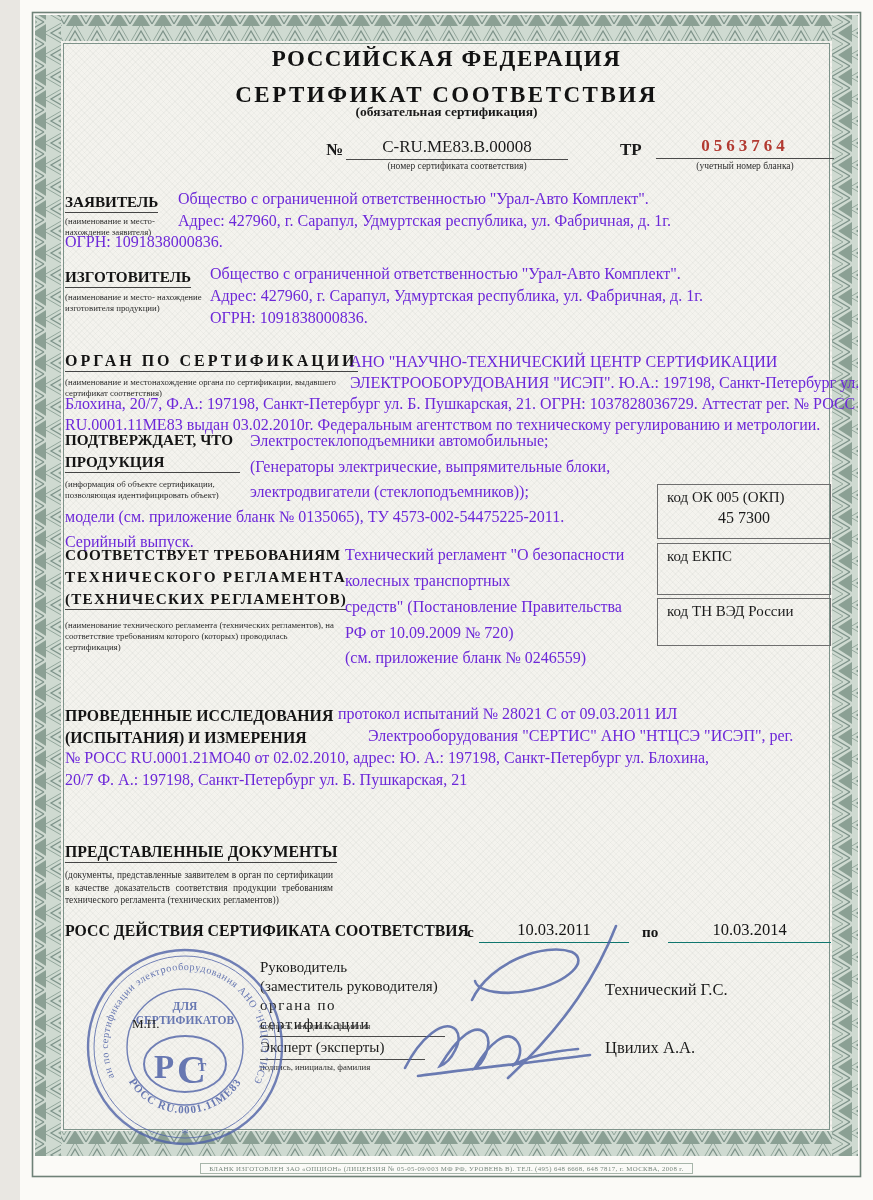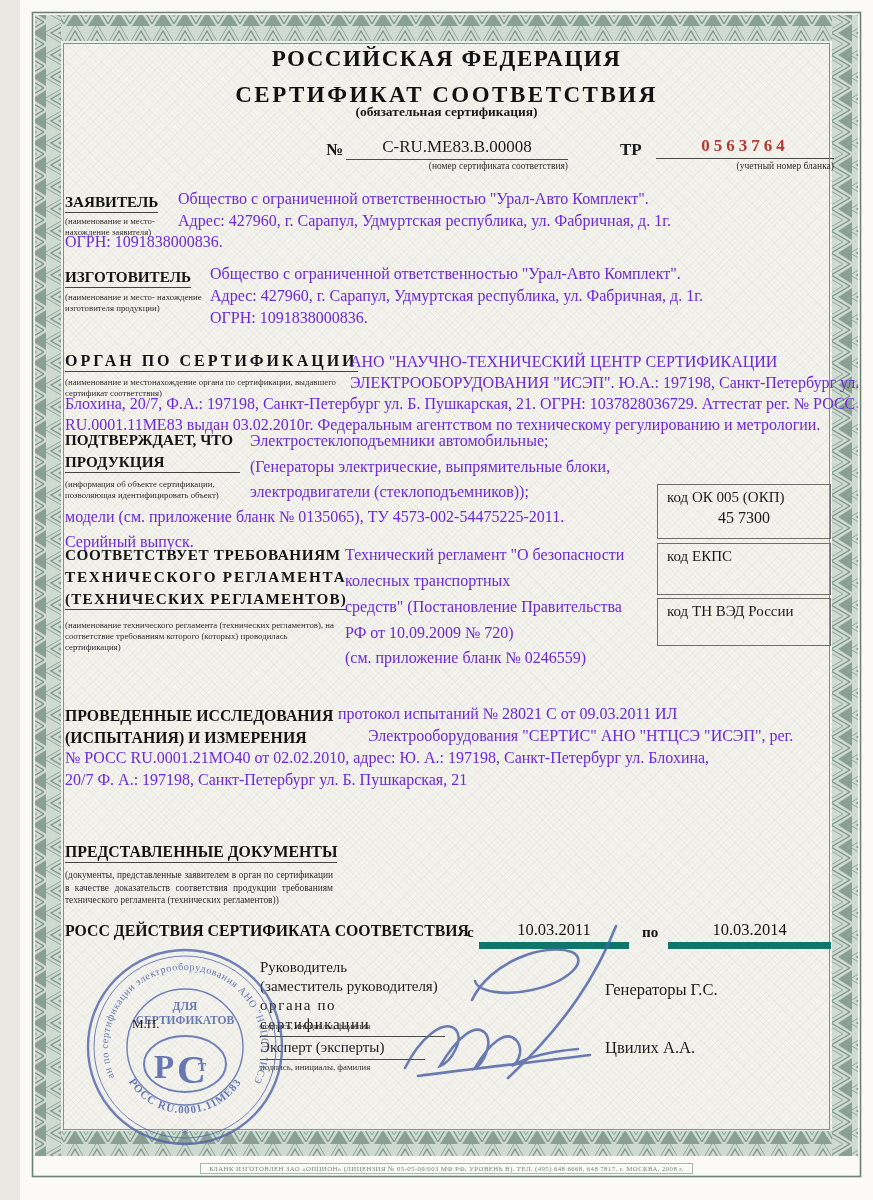--- a/index.html
+++ b/index.html
@@ -12,31 +12,31 @@
       #f4f3ee;}
   .frame{position:absolute;left:0;top:0;z-index:1;}
   .abs{position:absolute;z-index:2;}
   .c{text-align:center;}
   .nw{white-space:nowrap;}
   .h-country{font-size:23px;font-weight:bold;letter-spacing:1.5px;color:#121212;}
   .h-title{font-size:23px;font-weight:bold;letter-spacing:2.5px;color:#121212;}
   .h-sub{font-size:13.5px;font-weight:bold;color:#1a1a1a;}
   .num-prefix{font-size:17px;font-weight:bold;color:#1a1a1a;}
   .num-line{border-bottom:1px solid #4a4a4a;font-size:17px;color:#1b1b1b;padding-bottom:2px;}
-  .cap{font-size:9.5px;color:#2f2f2f;text-align:right;}
+  .cap{font-size:9.5px;color:#2f2f2f;}
   .blank-num{color:#b23a31;font-weight:bold;letter-spacing:4px;}
   .lbl{font-size:15.2px;font-weight:bold;color:#141414;}
   .lbl-u{border-bottom:1px solid #444;padding-bottom:1px;}
   .lbl-wide{font-size:16px;letter-spacing:3px;}
   .sub{font-size:8.8px;color:#2c2c2c;line-height:11px;}
   .bt{font-size:16px;color:#6d28d9;}
   .codebox{border:1px solid #6e6e6e;background:transparent;}
   .codebox .cb-lbl{font-size:15px;color:#1c1c1c;padding:4px 0 0 9px;}
   .codebox .cb-val{font-size:16px;color:#1c1c1c;text-align:center;margin-top:3px;}
-  .date-line{border-bottom:7px solid #0f766e;font-size:16.5px;color:#151515;text-align:center;padding-bottom:2px;}
+  .date-line{border-bottom:1px solid #0f766e;font-size:16.5px;color:#151515;text-align:center;padding-bottom:2px;}
   .sig-role{font-size:15px;color:#1c1c1c;line-height:19px;}
   .sig-name{font-size:16.5px;color:#1c1c1c;}
   .u-line{border-bottom:1px solid #4a4a4a;}
   .mp{font-size:13px;color:#222;}
   .footer-strip{position:absolute;left:44px;top:1157px;width:765px;text-align:center;z-index:2;}
   .footer-text{display:inline-block;font-size:6.8px;letter-spacing:0.4px;color:#76867c;
     border:1px solid #a7b5aa;padding:1px 8px;background:rgba(250,250,247,0.6);}
   .overlay{position:absolute;left:0;top:0;z-index:3;pointer-events:none;}
 </style>
 </head>
@@ -145,21 +145,21 @@
   <div class="abs date-line" style="left:459px;top:920px;width:150px;">10.03.2011</div>
   <div class="abs lbl" style="left:622px;top:923px;">по</div>
   <div class="abs date-line" style="left:648px;top:920px;width:163px;">10.03.2014</div>
 
   <div class="abs sig-role" style="left:240px;top:958px;width:185px;">
     <div>Руководитель</div>
     <div>(заместитель руководителя)</div>
     <div class="u-line" style="letter-spacing:1.6px;padding-bottom:2px;">органа по сертификации</div>
   </div>
   <div class="abs cap" style="left:240px;top:1021px;font-size:8.8px;">подпись, инициалы, фамилия</div>
-  <div class="abs sig-name" style="left:585px;top:980px;">Генераторы Г.С.</div>
+  <div class="abs sig-name" style="left:585px;top:980px;">Технический Г.С.</div>
 
   <div class="abs sig-role u-line" style="left:240px;top:1038px;width:165px;padding-bottom:2px;">Эксперт (эксперты)</div>
   <div class="abs cap" style="left:240px;top:1062px;font-size:8.8px;">подпись, инициалы, фамилия</div>
   <div class="abs sig-name" style="left:585px;top:1038px;">Цвилих А.А.</div>
 
   <div class="abs mp" style="left:112px;top:1016px;z-index:4;">М.П.</div>
 
   <svg class="overlay" style="left:58px;top:940px;" width="214" height="214" viewBox="0 0 214 214" aria-hidden="true">
     <g stroke="#5063a8" fill="none" opacity="0.8">
       <circle cx="107" cy="107" r="97" stroke-width="2.4"></circle>

